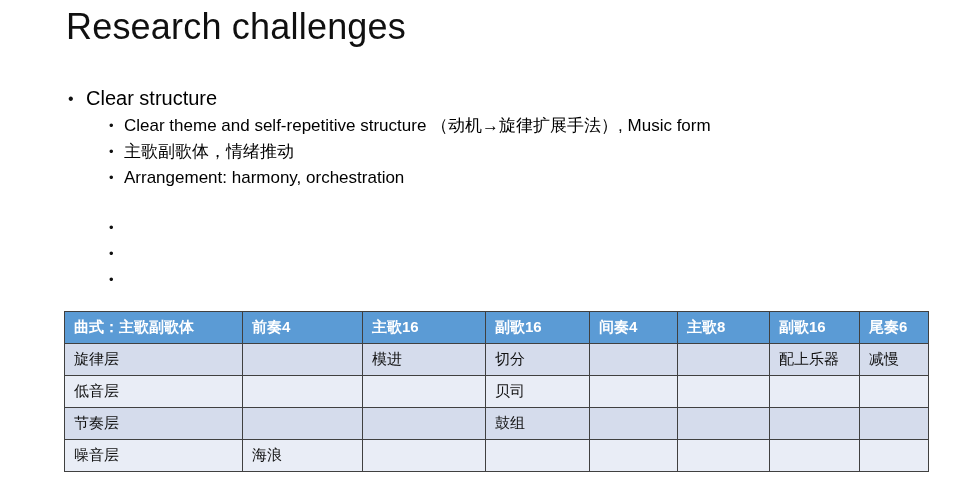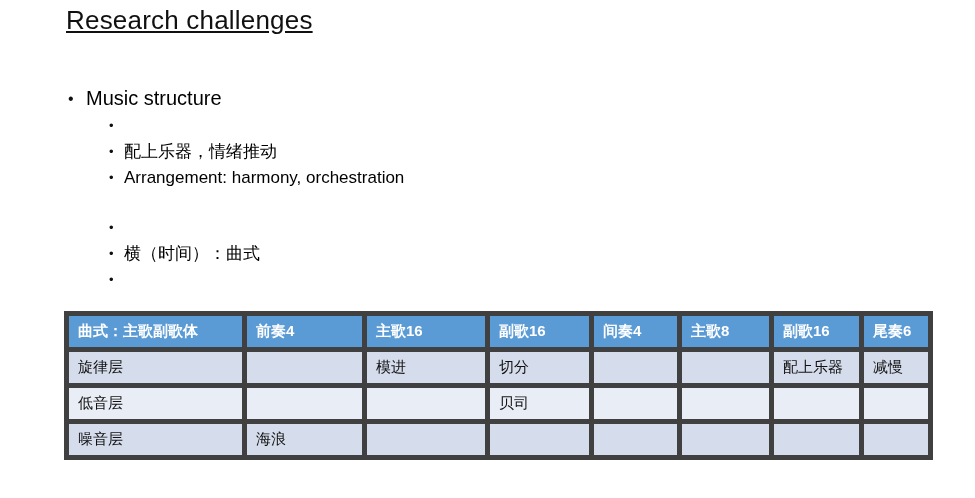--- a/index.html
+++ b/index.html
@@ -14,27 +14,26 @@
     color: #000000;
     overflow: hidden;
     position: relative;
   }
 
   
   #slide-title {
     position: absolute;
     left: 66px;
     top: 4px;
-    font-size: 26px;
+    font-size: 36px;
     font-weight: 400;
     letter-spacing: 0.2px;
     color: #101010;
     line-height: 1.25;
     white-space: nowrap;
-    text-decoration: underline;
   }
 
   
   #bullet-body {
     position: absolute;
     left: 64px;
     top: 84px;
     width: 905px;
   }
   .bullet {
@@ -91,21 +90,21 @@
     border-collapse: collapse;
     table-layout: fixed;
     font-size: 15px;
   }
   #structure-table td,
   #structure-table th {
     height: 31px;
     padding: 0 0 0 9px;
     text-align: left;
     vertical-align: middle;
-    border: 5px solid #404040;
+    border: 1px solid #404040;
     overflow: hidden;
     white-space: nowrap;
   }
   #structure-table thead th {
     background: #5b9bd5;
     color: #ffffff;
     font-weight: bold;
     font-size: 15px;
   }
   #structure-table tbody tr:nth-child(odd) td {
@@ -132,46 +131,46 @@
 </style>
 </head>
 <body>
 
 <div id="slide-title">Research challenges</div>
 
 <div id="bullet-body">
 
   <div class="bullet level1">
     <span class="marker">•</span>
-    <span class="btext">Music structure</span>
-  </div>
-
-  <div class="bullet level2">
-    <span class="marker">•</span>
-  </div>
-
-  <div class="bullet level2">
-    <span class="marker">•</span>
-    <span class="btext">配上乐器，情绪推动</span>
+    <span class="btext">Clear structure</span>
+  </div>
+
+  <div class="bullet level2">
+    <span class="marker">•</span>
+    <span class="btext">Clear theme and self-repetitive structure （动机→旋律扩展手法）, Music form</span>
+  </div>
+
+  <div class="bullet level2">
+    <span class="marker">•</span>
+    <span class="btext">主歌副歌体，情绪推动</span>
   </div>
 
   <div class="bullet level2">
     <span class="marker">•</span>
     <span class="btext">Arrangement: harmony, orchestration</span>
   </div>
 
   <div class="spacer-line"></div>
 
   <div class="bullet level2">
     <span class="marker">•</span>
   </div>
 
   <div class="bullet level2">
     <span class="marker">•</span>
-    <span class="btext">横（时间）：曲式</span>
   </div>
 
   <div class="bullet level2">
     <span class="marker">•</span>
   </div>
 
 </div>
 
 <table id="structure-table">
   <colgroup>
@@ -211,20 +210,30 @@
       <td>低音层</td>
       <td></td>
       <td></td>
       <td>贝司</td>
       <td></td>
       <td></td>
       <td></td>
       <td></td>
     </tr>
     <tr>
+      <td>节奏层</td>
+      <td></td>
+      <td></td>
+      <td>鼓组</td>
+      <td></td>
+      <td></td>
+      <td></td>
+      <td></td>
+    </tr>
+    <tr>
       <td>噪音层</td>
       <td>海浪</td>
       <td></td>
       <td></td>
       <td></td>
       <td></td>
       <td></td>
       <td></td>
     </tr>
   </tbody>

